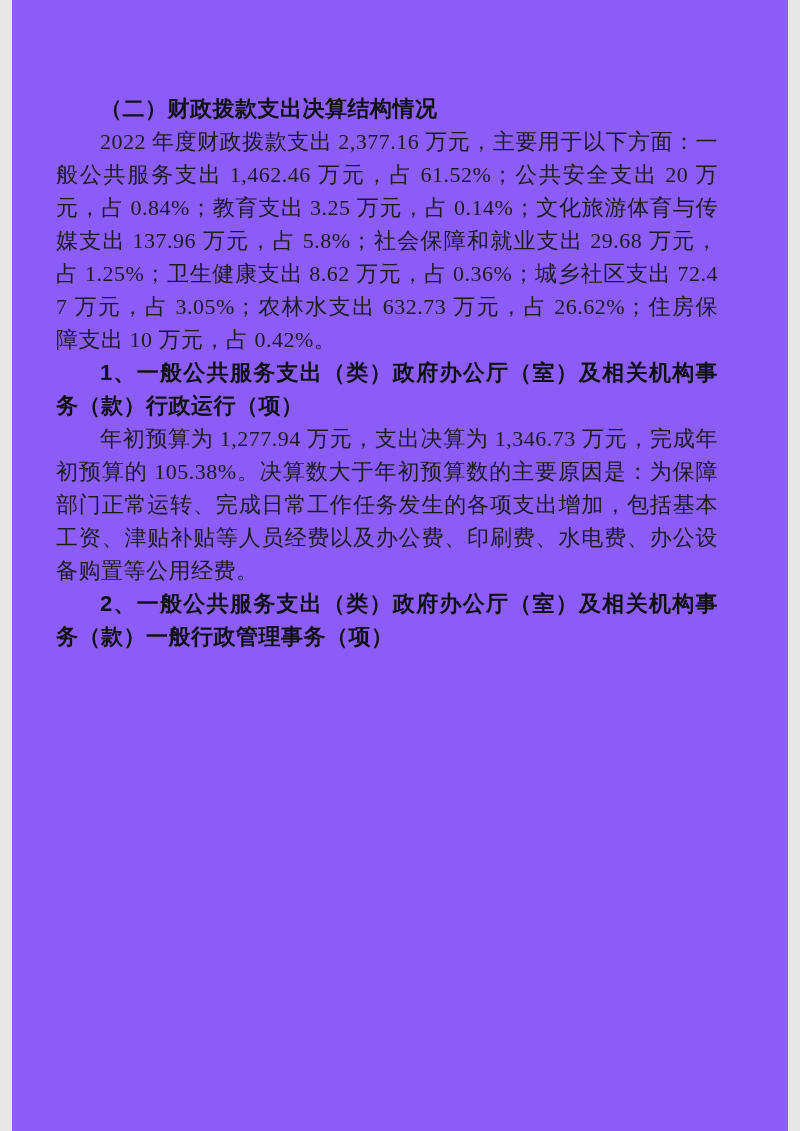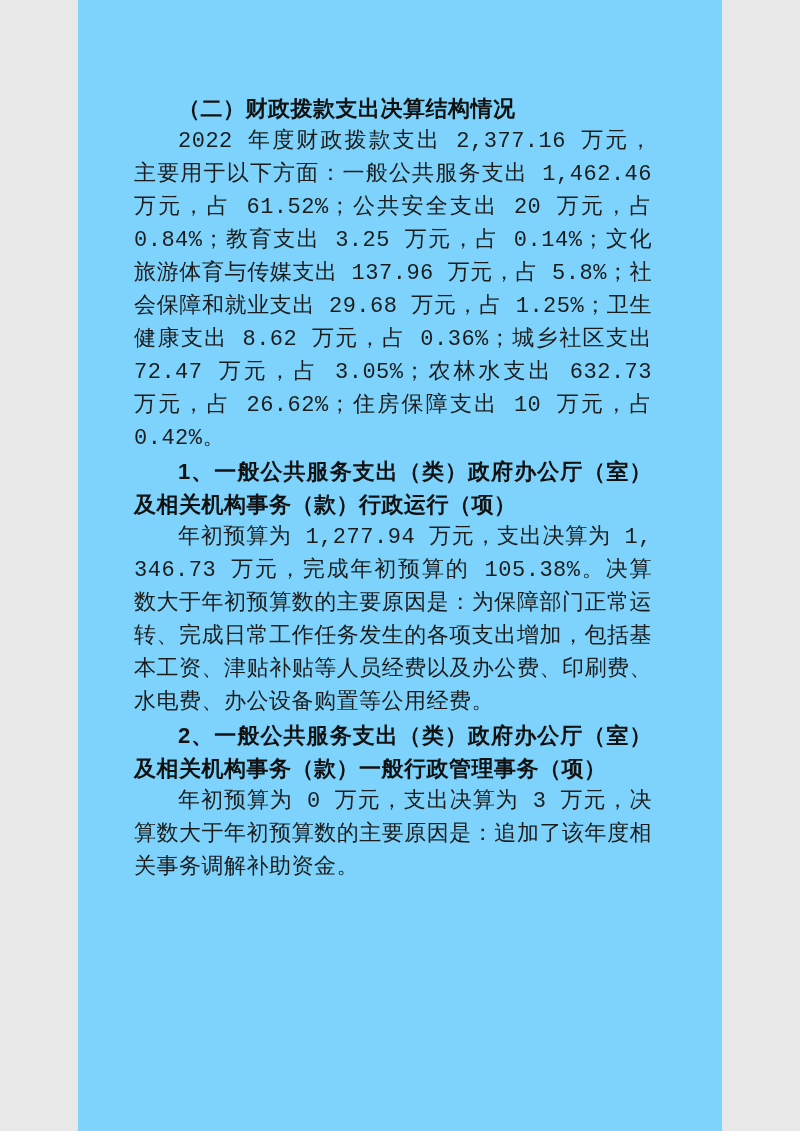--- a/index.html
+++ b/index.html
@@ -2,26 +2,26 @@
 <html><head>
 <meta charset="utf-8">
 <style>
   html, body {
     margin: 0;
     padding: 0;
     background: #e8e8e8;
   }
   .page {
     position: relative;
-    width: 644px;
+    width: 776px;
     height: 1131px;
     margin: 0 auto;
-    background: #7dd3fc;
+    background: #8b5cf6;
     box-sizing: border-box;
-    padding: 92px 70px 0 56px;
+    padding: 92px 70px 0 44px;
     font-family: "Liberation Serif", "DejaVu Serif", serif;
     color: #1c1c1c;
     overflow: hidden;
   }
   .doc p {
     margin: 0;
     font-size: 22px;
     line-height: 33px;
     text-indent: 2em;
     text-align: justify;
@@ -30,28 +30,26 @@
     word-break: break-all;
   }
   .doc p.heading {
     font-weight: bold;
     color: #111111;
     font-family: "Liberation Sans", "DejaVu Sans", sans-serif;
     letter-spacing: 0.5px;
   }
   .doc p.body {
     font-weight: normal;
-    font-family: Liberation Mono, monospace;
   }
 </style>
 </head>
 <body>
 
 <div class="page">
   <div class="doc">
     <p class="heading">（二）财政拨款支出决算结构情况</p>
     <p class="body">2022 年度财政拨款支出 2,377.16 万元，主要用于以下方面：一般公共服务支出 1,462.46 万元，占 61.52%；公共安全支出 20 万元，占 0.84%；教育支出 3.25 万元，占 0.14%；文化旅游体育与传媒支出 137.96 万元，占 5.8%；社会保障和就业支出 29.68 万元，占 1.25%；卫生健康支出 8.62 万元，占 0.36%；城乡社区支出 72.47 万元，占 3.05%；农林水支出 632.73 万元，占 26.62%；住房保障支出 10 万元，占 0.42%。</p>
     <p class="heading">1、一般公共服务支出（类）政府办公厅（室）及相关机构事务（款）行政运行（项）</p>
     <p class="body">年初预算为 1,277.94 万元，支出决算为 1,346.73 万元，完成年初预算的 105.38%。决算数大于年初预算数的主要原因是：为保障部门正常运转、完成日常工作任务发生的各项支出增加，包括基本工资、津贴补贴等人员经费以及办公费、印刷费、水电费、办公设备购置等公用经费。</p>
     <p class="heading">2、一般公共服务支出（类）政府办公厅（室）及相关机构事务（款）一般行政管理事务（项）</p>
-    <p class="body">年初预算为 0 万元，支出决算为 3 万元，决算数大于年初预算数的主要原因是：追加了该年度相关事务调解补助资金。</p>
   </div>
 </div>
 
 </body></html>

